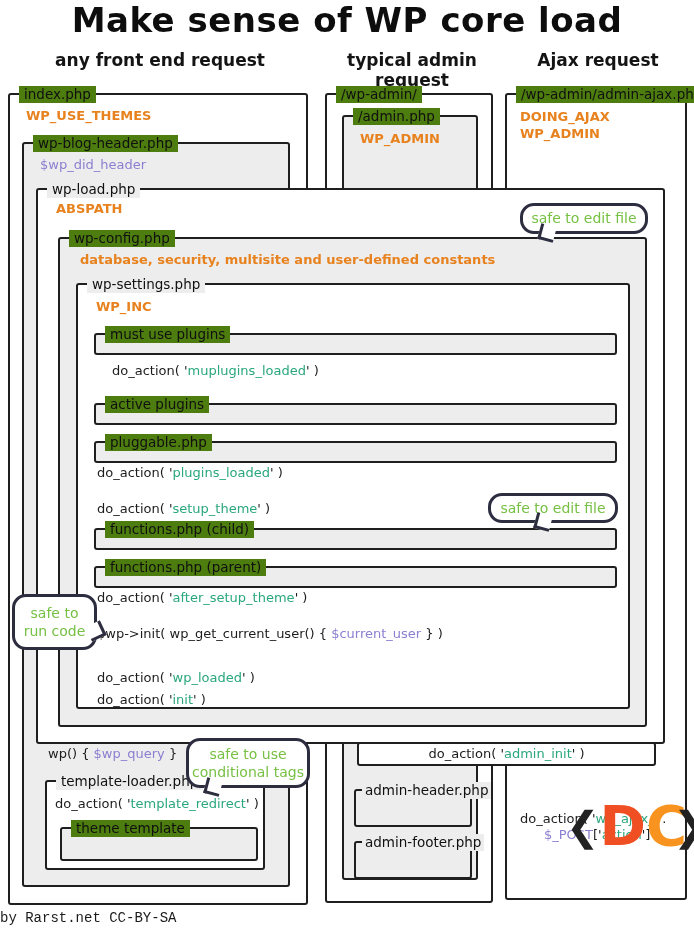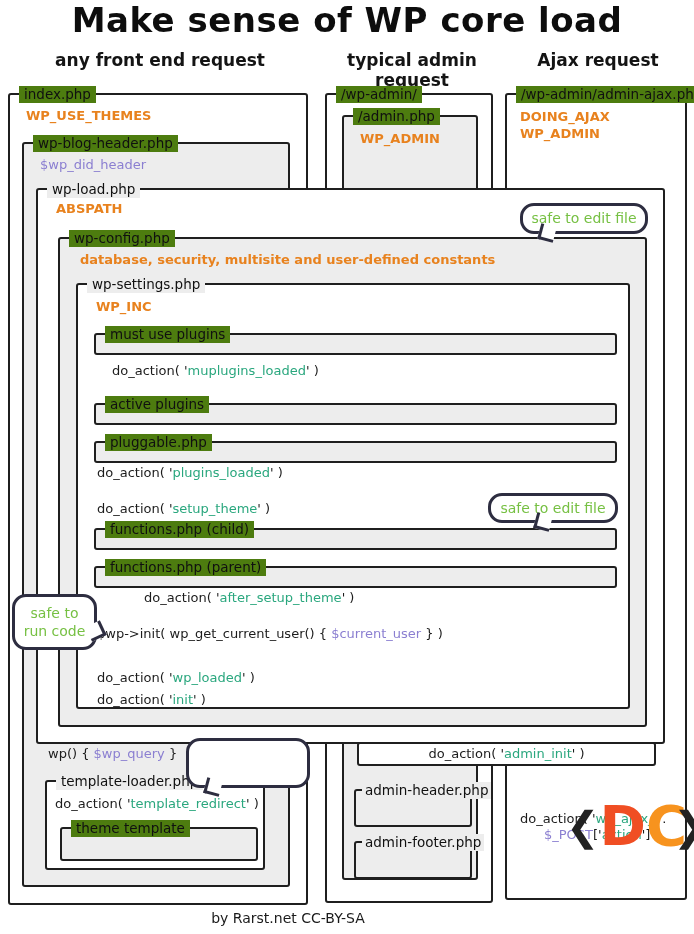--- a/index.html
+++ b/index.html
@@ -48,22 +48,22 @@
   .centered { display:flex; align-items:center; justify-content:center; }
   .watermark {
     position:absolute; left:566px; top:798px; z-index:60;
     display:flex; align-items:center; line-height:1;
   }
   .wm-chev { font-size:40px; font-weight:bold; color:#222; }
   .wm-letter { font-size:56px; font-weight:bold; letter-spacing:-14px; }
   .wm-d { color:#F04E23; }
   .wm-c { color:#F7931E; margin-left:14px; }
   .footer {
-    position:absolute; top:910px; left:0; width:576px; text-align:center;
-    font-size:14px; color:#1a1a1a;
+    position:absolute; top:910px; left:0; width:576px; text-align:left;
+    font-size:14px; color:#1a1a1a;font-family:Liberation Mono, monospace;
   }
 </style>
 </head>
 <body>
 
 <div id="canvas">
 
   <div class="title">Make sense of WP core load</div>
   <div class="colhead" style="left:10px; top:50px; width:300px;">any front end request</div>
   <div class="colhead" style="left:312px; top:50px; width:200px;">typical admin request</div>
@@ -130,21 +130,21 @@
     <span>do_action( '</span><span class="green">setup_theme</span><span>' )</span>
   </div>
 
   <div class="box gray" style="left:94px; top:528px; width:523px; height:22px;">
     <span class="lbl on-white">functions.php (child)</span>
   </div>
   <div class="box gray" style="left:94px; top:566px; width:523px; height:22px;">
     <span class="lbl on-white">functions.php (parent)</span>
   </div>
 
-  <div class="code" style="left:97px; top:590px;margin-left:47px;">
+  <div class="code" style="left:97px; top:590px;">
     <span>do_action( '</span><span class="green">after_setup_theme</span><span>' )</span>
   </div>
   <div class="code" style="left:97px; top:626px;">
     <span>$wp-&gt;init( wp_get_current_user() { </span><span class="purple">$current_user</span><span> } )</span>
   </div>
   <div class="code" style="left:97px; top:649px;margin-top:43px;">
     <span>do_action( '</span><span class="green">init</span><span>' )</span>
   </div>
   <div class="code" style="left:97px; top:670px;">
     <span>do_action( '</span><span class="green">wp_loaded</span><span>' )</span>
@@ -191,20 +191,22 @@
   <div class="bubble" style="left:488px; top:493px; width:130px; height:30px;">
     <span>safe to edit file</span>
     <span class="tail-dl" style="left:44px;"></span>
   </div>
   <div class="bubble" style="left:12px; top:594px; width:85px; height:56px;">
     <span>safe to
 run code</span>
     <span class="tail-r"></span>
   </div>
   <div class="bubble" style="left:186px; top:738px; width:124px; height:50px;">
+    <span>safe to use
+conditional tags</span>
     <span class="tail-dl"></span>
   </div>
 
   <div class="watermark">
     <span class="wm-chev">❮</span>
     <span class="wm-letter wm-d">D</span>
     <span class="wm-letter wm-c">C</span>
     <span class="wm-chev">❯</span>
   </div>
 

